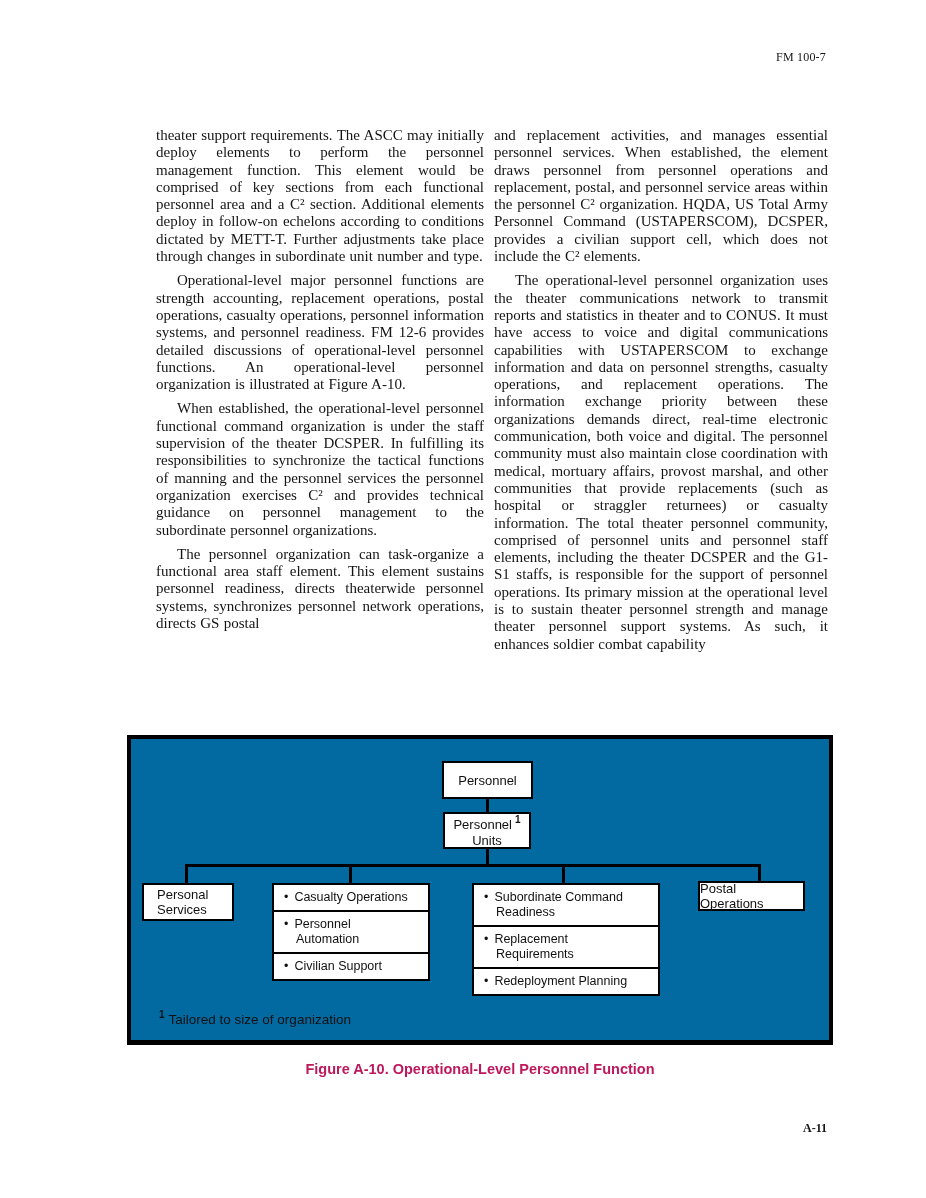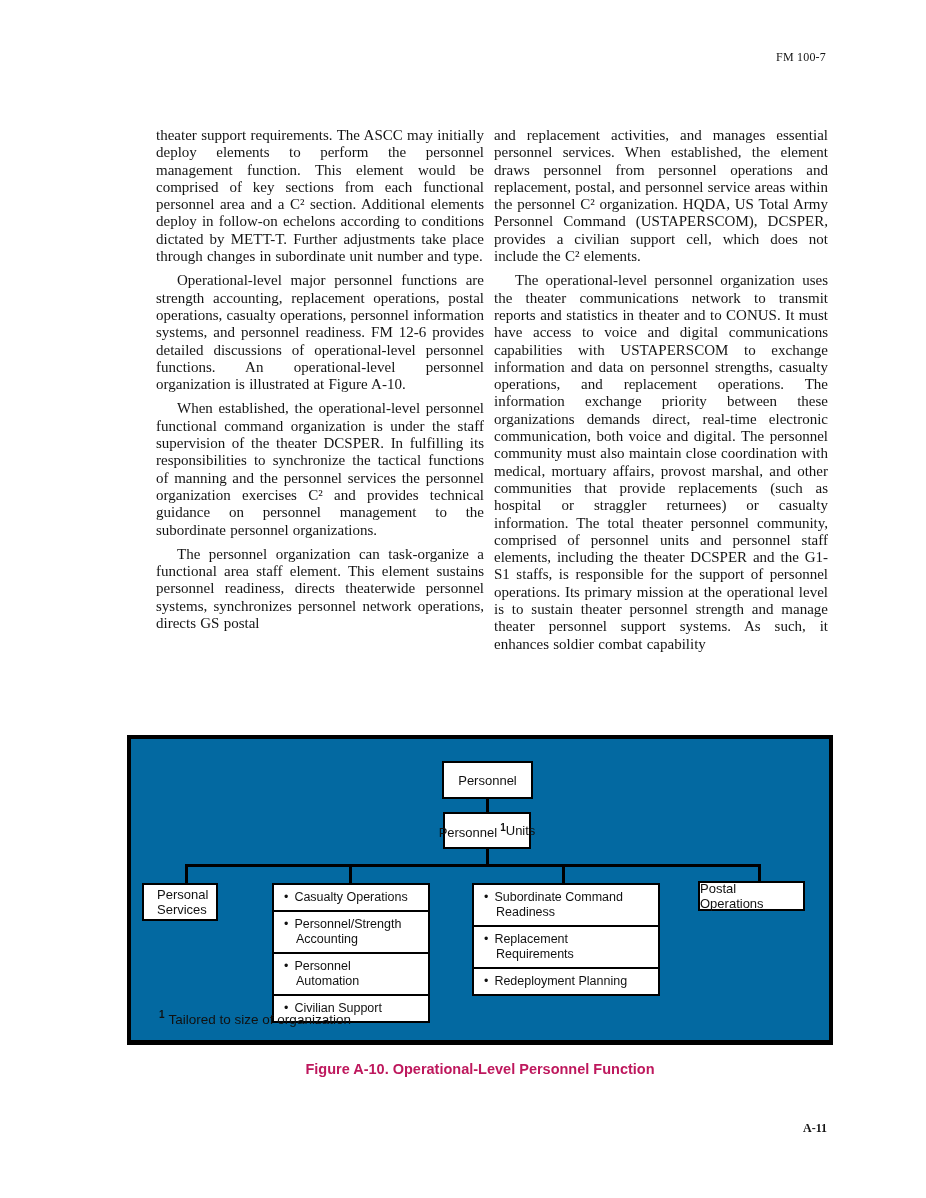--- a/index.html
+++ b/index.html
@@ -69,25 +69,25 @@
     font-size: 13px;
     line-height: 15px;
     color: #111;
   }
   .node-personnel {
     left: 311px; top: 22px; width: 91px; height: 38px;
     display: flex; align-items: center; justify-content: center;
   }
   .node-units {
     left: 312px; top: 73px; width: 88px; height: 37px;
-    display: flex; align-items: center; justify-content: center;
+    display: flex; flex-direction: column; align-items: center; justify-content: center;
   }
   .node-units sup { font-size: 10px; font-weight: 700; margin-left: 3px; position: relative; top: -1px; }
   .node-personal-services {
-    left: 11px; top: 144px; width: 76px; height: 38px;
+    left: 11px; top: 144px; width: 92px; height: 38px;
     display: flex; flex-direction: column; justify-content: center;
     padding-left: 13px;
   }
   .node-postal {
     left: 567px; top: 142px; width: 107px; height: 30px;
     display: flex; align-items: center; justify-content: center;
   }
 
   .list-box {
     position: absolute;
@@ -177,21 +177,20 @@
       <div class="connector drop-2"></div>
       <div class="connector drop-3"></div>
       <div class="connector drop-4"></div>
 
       <div class="node node-personal-services">
         <span>Personal Services</span>
       </div>
 
       <div class="list-box list-ops">
         <div class="li">Casualty Operations</div>
-        <div class="li">Personnel/Strength Accounting</div>
         <div class="li">Personnel Automation</div>
         <div class="li">Civilian Support</div>
       </div>
 
       <div class="list-box list-repl">
         <div class="li">Subordinate Command Readiness</div>
         <div class="li">Replacement Requirements</div>
         <div class="li">Redeployment Planning</div>
       </div>
 

